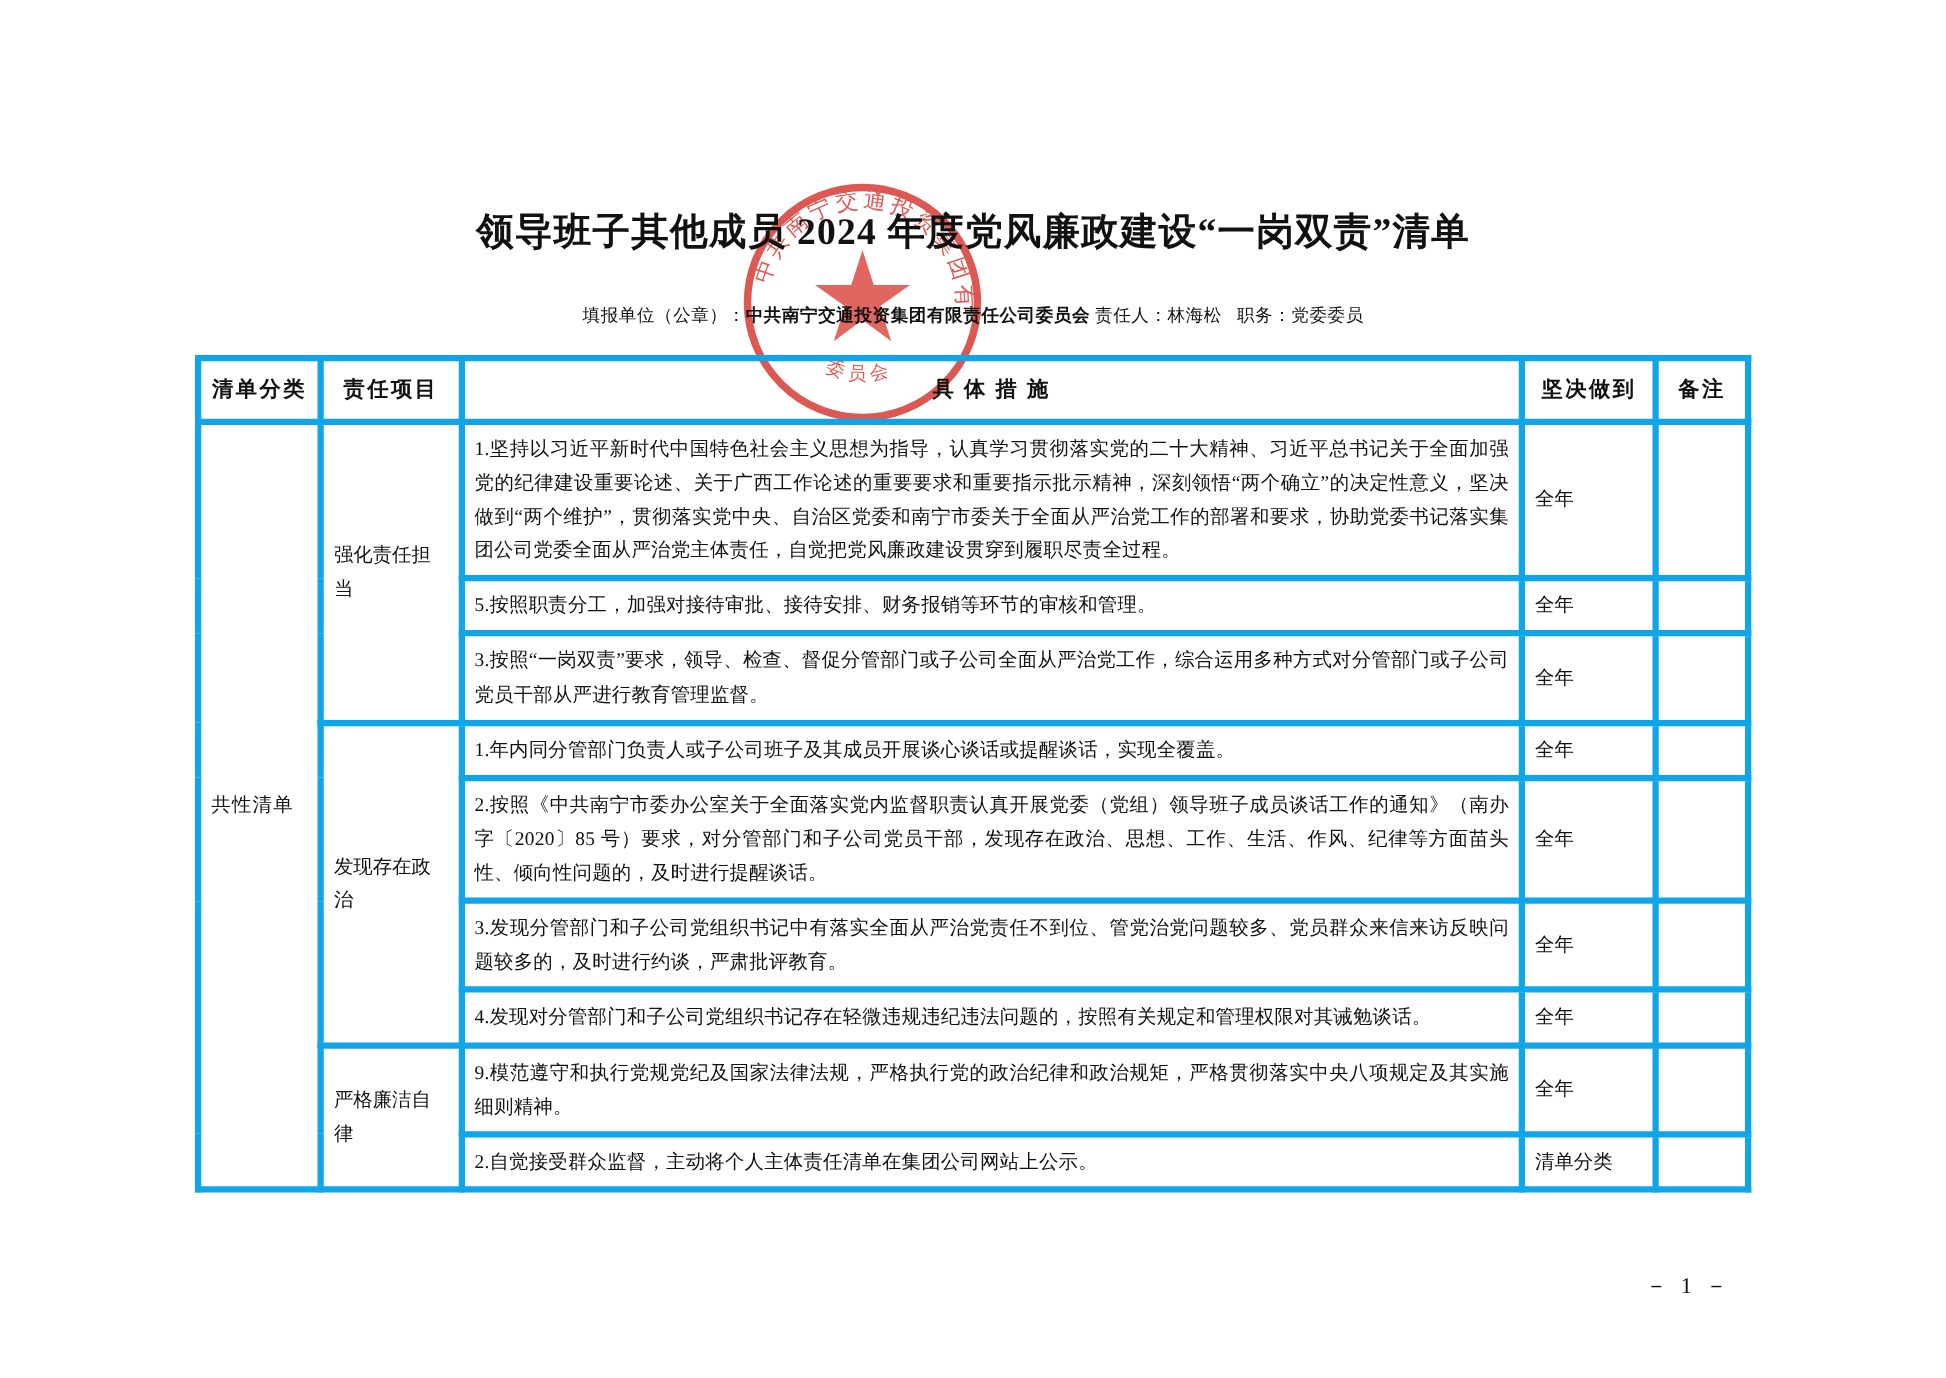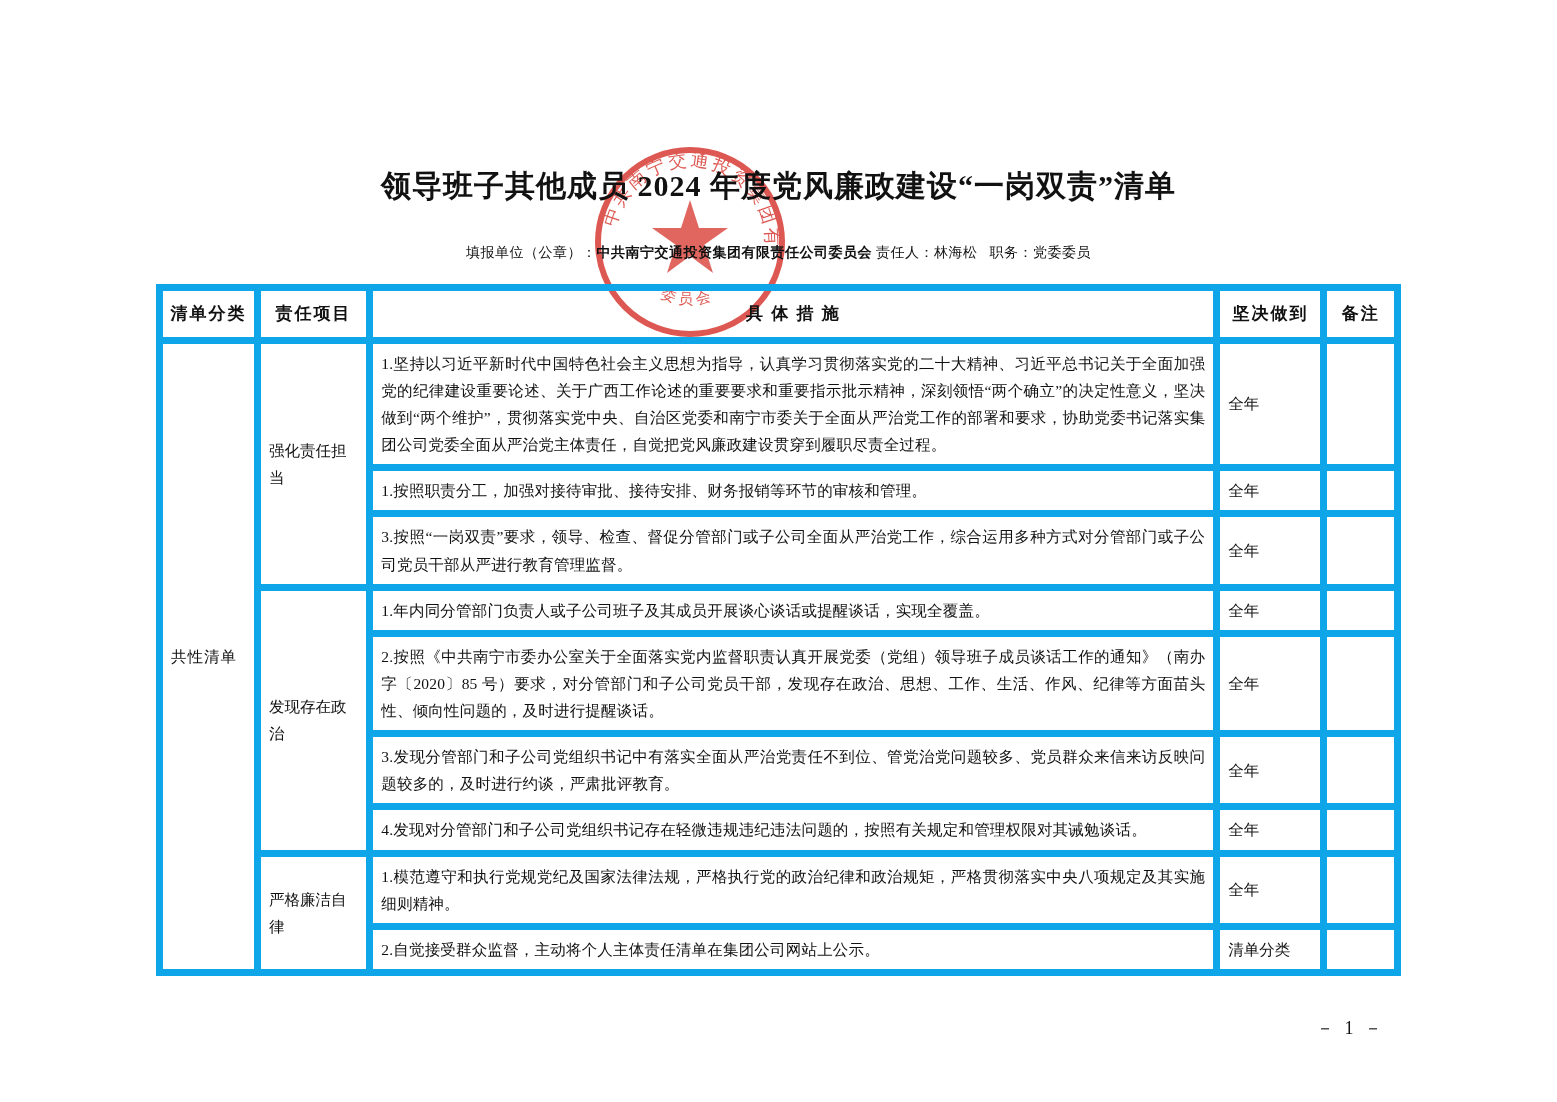--- a/index.html
+++ b/index.html
@@ -48,21 +48,21 @@
   table.listtable {
     border-collapse: collapse;
     margin: 22px auto 0 auto;
     width: 1245px;
     table-layout: fixed;
     position: relative;
     z-index: 3;
     background: transparent;
   }
   table.listtable td, table.listtable th {
-    border: 7px solid #0ea5e9;
+    border: 5px solid #0ea5e9;
     padding: 6px 8px;
     font-size: 15.5px;
     line-height: 1.75;
     vertical-align: middle;
     background: transparent;
   }
   table.listtable th {
     text-align: center;
     font-weight: bold;
     font-size: 17px;
@@ -158,21 +158,21 @@
     <tbody>
 
       <tr>
         <td class="vcenter cat-cell" rowspan="9">共性清单</td>
         <td class="vcenter" rowspan="3">强化责任担当</td>
         <td class="measure">1.坚持以习近平新时代中国特色社会主义思想为指导，认真学习贯彻落实党的二十大精神、习近平总书记关于全面加强党的纪律建设重要论述、关于广西工作论述的重要要求和重要指示批示精神，深刻领悟“两个确立”的决定性意义，坚决做到“两个维护”，贯彻落实党中央、自治区党委和南宁市委关于全面从严治党工作的部署和要求，协助党委书记落实集团公司党委全面从严治党主体责任，自觉把党风廉政建设贯穿到履职尽责全过程。</td>
         <td class="vcenter">全年</td>
         <td class="vcenter"></td>
       </tr>
       <tr>
-        <td class="measure">1.按照职责分工，加强对接待审批、接待安排、财务报销等环节的审核和管理。</td>
+        <td class="measure">5.按照职责分工，加强对接待审批、接待安排、财务报销等环节的审核和管理。</td>
         <td class="vcenter">全年</td>
         <td class="vcenter"></td>
       </tr>
       <tr>
         <td class="measure">3.按照“一岗双责”要求，领导、检查、督促分管部门或子公司全面从严治党工作，综合运用多种方式对分管部门或子公司党员干部从严进行教育管理监督。</td>
         <td class="vcenter">全年</td>
         <td class="vcenter"></td>
       </tr>
 
       <tr>
@@ -192,21 +192,21 @@
         <td class="vcenter"></td>
       </tr>
       <tr>
         <td class="measure">4.发现对分管部门和子公司党组织书记存在轻微违规违纪违法问题的，按照有关规定和管理权限对其诫勉谈话。</td>
         <td class="vcenter">全年</td>
         <td class="vcenter"></td>
       </tr>
 
       <tr>
         <td class="vcenter" rowspan="2">严格廉洁自律</td>
-        <td class="measure">1.模范遵守和执行党规党纪及国家法律法规，严格执行党的政治纪律和政治规矩，严格贯彻落实中央八项规定及其实施细则精神。</td>
+        <td class="measure">9.模范遵守和执行党规党纪及国家法律法规，严格执行党的政治纪律和政治规矩，严格贯彻落实中央八项规定及其实施细则精神。</td>
         <td class="vcenter">全年</td>
         <td class="vcenter"></td>
       </tr>
       <tr>
         <td class="measure">2.自觉接受群众监督，主动将个人主体责任清单在集团公司网站上公示。</td>
         <td class="vcenter">清单分类</td>
         <td class="vcenter"></td>
       </tr>
     </tbody>
   </table>

